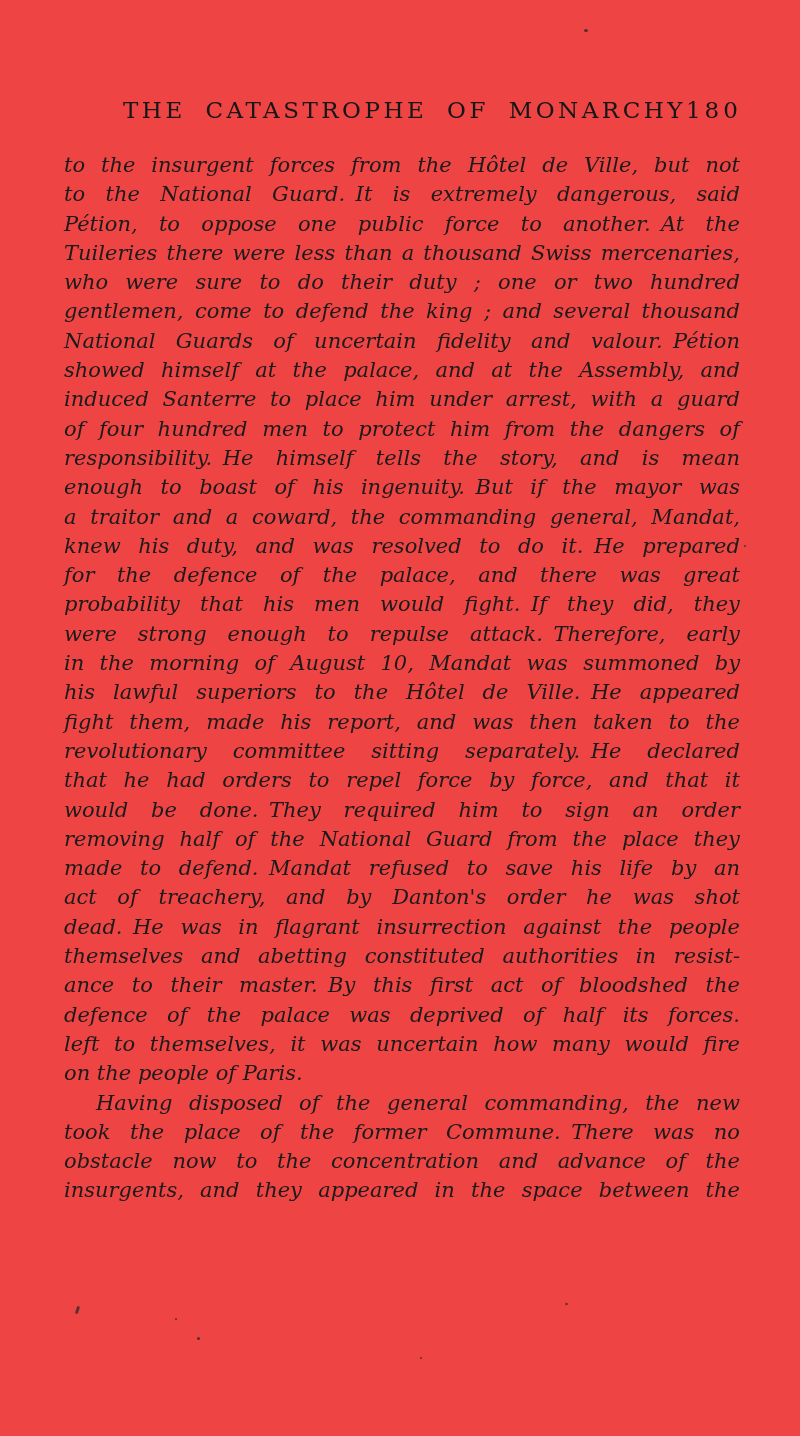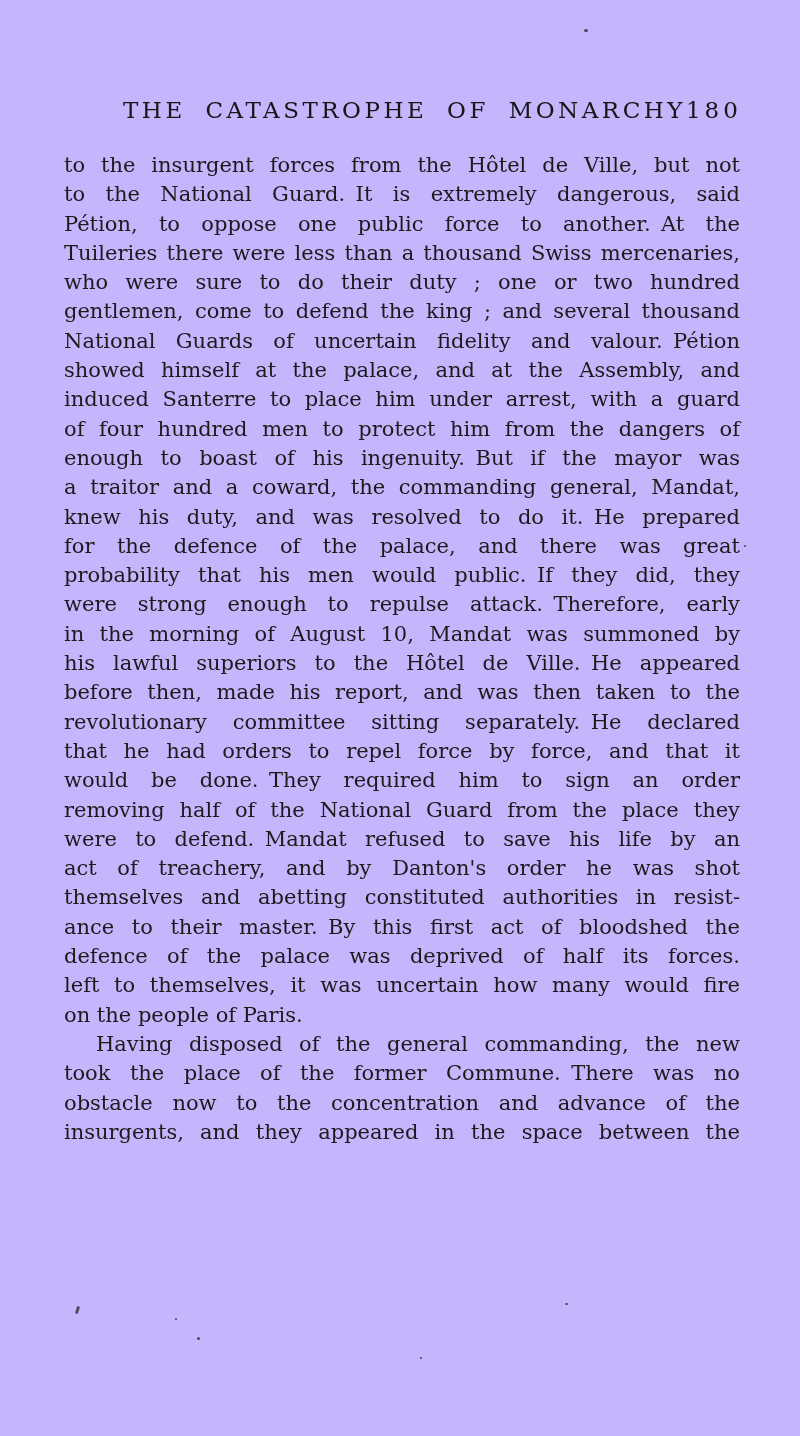--- a/index.html
+++ b/index.html
@@ -7,21 +7,21 @@
     padding: 0;
     width: 800px;
     height: 1436px;
     background: #ffffff;
     overflow: hidden;
   }
   .page {
     position: relative;
     width: 800px;
     height: 1436px;
-    background: #c4b5fd;
+    background: #ef4444;
     color: #1b1b1b;
     font-family: "DejaVu Serif", "Liberation Serif", serif;
   }
   .running-head {
     position: absolute;
     top: 97px;
     left: 123px;
     right: 84px;
     display: flex;
     justify-content: space-between;
@@ -44,20 +44,21 @@
     width: 676px;
     font-size: 21px;
     line-height: 29.3px;
     color: #1b1b1b;
   }
   .paragraph { margin: 0; padding: 0; }
   .line {
     text-align: justify;
     text-align-last: justify;
     white-space: normal;
+    font-style: italic;
   }
   .line.line-end {
     text-align-last: left;
   }
   .paragraph.indented .line:first-child {
     text-indent: 32px;
   }
   .speck {
     position: absolute;
     background: #2a2a2a;
@@ -87,35 +88,37 @@
         <div class="line">to the insurgent forces from the Hôtel de Ville, but not</div>
         <div class="line">to the National Guard. It is extremely dangerous, said</div>
         <div class="line">Pétion, to oppose one public force to another. At the</div>
         <div class="line">Tuileries there were less than a thousand Swiss mercenaries,</div>
         <div class="line">who were sure to do their duty ; one or two hundred</div>
         <div class="line">gentlemen, come to defend the king ; and several thousand</div>
         <div class="line">National Guards of uncertain fidelity and valour. Pétion</div>
         <div class="line">showed himself at the palace, and at the Assembly, and</div>
         <div class="line">induced Santerre to place him under arrest, with a guard</div>
         <div class="line">of four hundred men to protect him from the dangers of</div>
+        <div class="line">responsibility. He himself tells the story, and is mean</div>
         <div class="line">enough to boast of his ingenuity. But if the mayor was</div>
         <div class="line">a traitor and a coward, the commanding general, Mandat,</div>
         <div class="line">knew his duty, and was resolved to do it. He prepared</div>
         <div class="line">for the defence of the palace, and there was great</div>
-        <div class="line">probability that his men would public. If they did, they</div>
+        <div class="line">probability that his men would fight. If they did, they</div>
         <div class="line">were strong enough to repulse attack. Therefore, early</div>
         <div class="line">in the morning of August 10, Mandat was summoned by</div>
         <div class="line">his lawful superiors to the Hôtel de Ville. He appeared</div>
-        <div class="line">before then, made his report, and was then taken to the</div>
+        <div class="line">fight them, made his report, and was then taken to the</div>
         <div class="line">revolutionary committee sitting separately. He declared</div>
         <div class="line">that he had orders to repel force by force, and that it</div>
         <div class="line">would be done. They required him to sign an order</div>
         <div class="line">removing half of the National Guard from the place they</div>
-        <div class="line">were to defend. Mandat refused to save his life by an</div>
+        <div class="line">made to defend. Mandat refused to save his life by an</div>
         <div class="line">act of treachery, and by Danton's order he was shot</div>
+        <div class="line">dead. He was in flagrant insurrection against the people</div>
         <div class="line">themselves and abetting constituted authorities in resist-</div>
         <div class="line">ance to their master. By this first act of bloodshed the</div>
         <div class="line">defence of the palace was deprived of half its forces.</div>
         <div class="line">left to themselves, it was uncertain how many would fire</div>
         <div class="line line-end">on the people of Paris.</div>
       </div>
       <div class="paragraph indented">
         <div class="line">Having disposed of the general commanding, the new</div>
         <div class="line">took the place of the former Commune. There was no</div>
         <div class="line">obstacle now to the concentration and advance of the</div>

